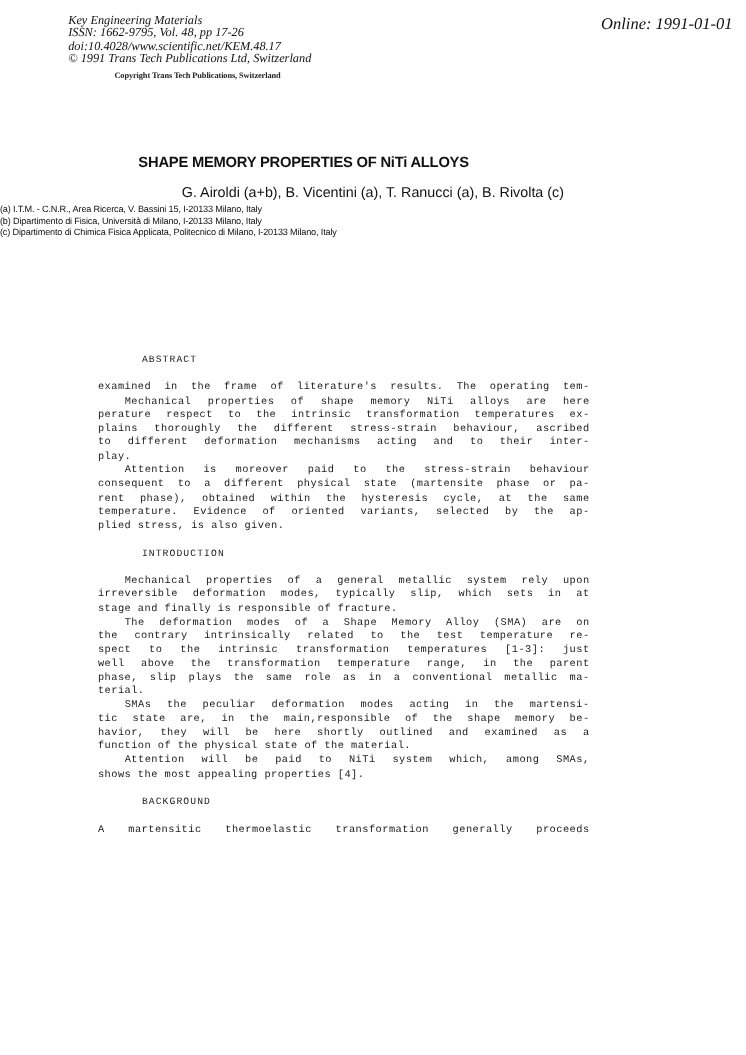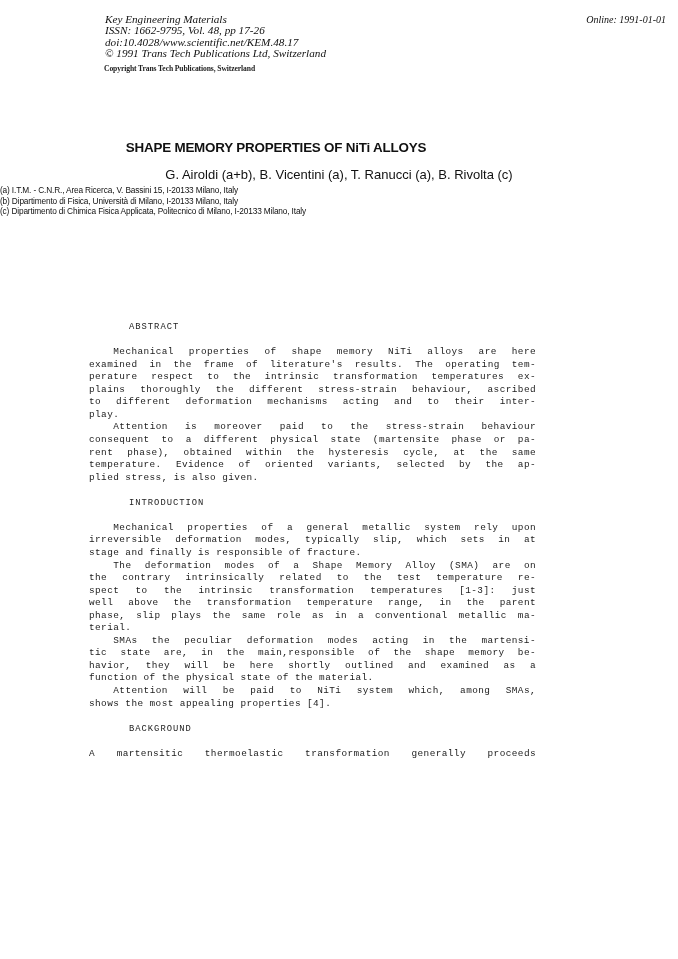--- a/index.html
+++ b/index.html
@@ -1,18 +1,18 @@
 <!DOCTYPE html>
 <html><head>
 <meta charset="utf-8">
 <style>
   html, body { margin: 0; padding: 0; background: #ffffff; }
   body { width: 678px; height: 959px; position: relative; overflow: hidden; color: #111; }
-  .hdr { position: absolute; left: 62px; top: 14px; font-family: "Liberation Serif", serif; font-style: italic; font-size: 11.2px; line-height: 11.4px; color: #111; margin-left: 43px; }
-  .online { position: absolute; right: 12px; top: 14px; font-family: "Liberation Serif", serif; font-style: italic; font-size: 10px; color: #111; }
+  .hdr { position: absolute; left: 62px; top: 14px; font-family: "Liberation Serif", serif; font-style: italic; font-size: 11.2px; line-height: 11.4px; color: #111; }
+  .online { position: absolute; right: 12px; top: 14px; font-family: "Liberation Serif", serif; font-style: italic; font-size: 15px; color: #111; }
   .copyright { position: absolute; left: 104px; top: 64px; font-family: "Liberation Serif", serif; font-weight: bold; font-size: 7.6px; color: #222; letter-spacing: -0.1px; }
   .title { position: absolute; left: 0; width: 552px; top: 140px; text-align: center; font-family: "Liberation Sans", sans-serif; font-weight: bold; font-size: 13.4px; letter-spacing: -0.2px; }
   .authors { position: absolute; left: 0; width: 678px; top: 167px; text-align: center; font-family: "Liberation Sans", sans-serif; font-size: 13px; }
   .affils { position: absolute; left: 0; width: 644px; top: 185px; text-align: left; font-family: "Liberation Sans", sans-serif; font-size: 8.3px; line-height: 10.6px; letter-spacing: -0.15px; }
   .body { position: absolute; left: 89px; top: 321px; width: 447px; font-family: "Liberation Mono", monospace; font-size: 9.4px; line-height: 12.55px; color: #1a1a1a; }
   .heading { margin: 0 0 12.6px 40px; letter-spacing: 1px; font-size: 8.8px; color: #222; }
   .line { white-space: pre; letter-spacing: 0.43px; display: block; }
   .j { text-align: justify; text-align-last: justify; white-space: normal; }
   .para { margin: 0; }
   .gap { height: 12.6px; }
@@ -33,22 +33,22 @@
 <div class="authors">G. Airoldi (a+b), B. Vicentini (a), T. Ranucci (a), B. Rivolta (c)</div>
 <div class="affils">
   <div>(a) I.T.M. - C.N.R., Area Ricerca, V. Bassini 15, I-20133 Milano, Italy</div>
   <div>(b) Dipartimento di Fisica, Università di Milano, I-20133 Milano, Italy</div>
   <div>(c) Dipartimento di Chimica Fisica Applicata, Politecnico di Milano, I-20133 Milano, Italy</div>
 </div>
 
 <div class="body">
   <div class="heading">ABSTRACT</div>
   <div class="para">
+    <span class="line j">examined in the frame of literature's results. The operating tem-</span>
     <span class="line j" style="text-indent: 24.32px;">Mechanical properties of shape memory NiTi alloys are here</span>
-    <span class="line j">examined in the frame of literature's results. The operating tem-</span>
     <span class="line j">perature respect to the intrinsic transformation temperatures ex-</span>
     <span class="line j">plains thoroughly the different stress-strain behaviour, ascribed</span>
     <span class="line j">to different deformation mechanisms acting and to their inter-</span>
     <span class="line">play.</span>
     <span class="line j" style="text-indent: 24.32px;">Attention is moreover paid to the stress-strain behaviour</span>
     <span class="line j">consequent to a different physical state (martensite phase or pa-</span>
     <span class="line j">rent phase), obtained within the hysteresis cycle, at the same</span>
     <span class="line j">temperature. Evidence of oriented variants, selected by the ap-</span>
     <span class="line">plied stress, is also given.</span>
   </div>

